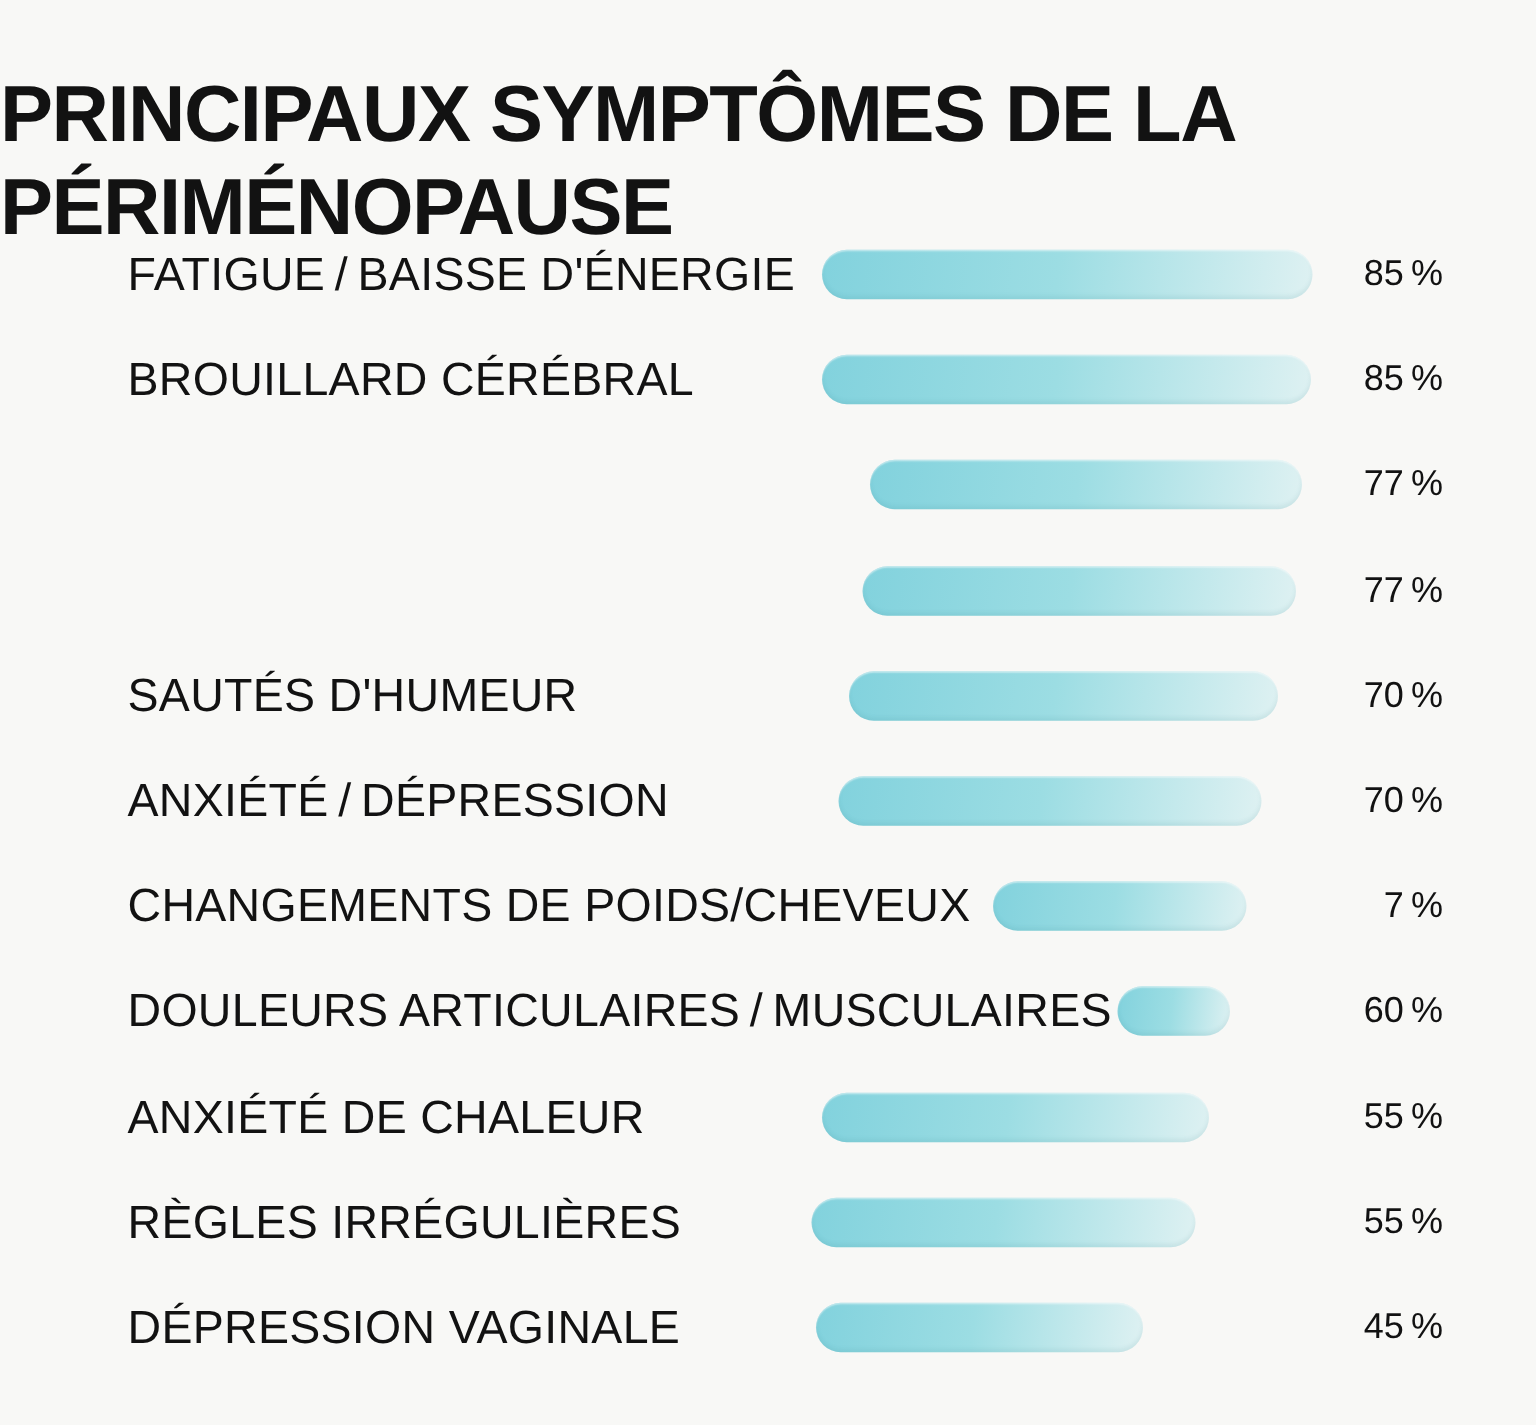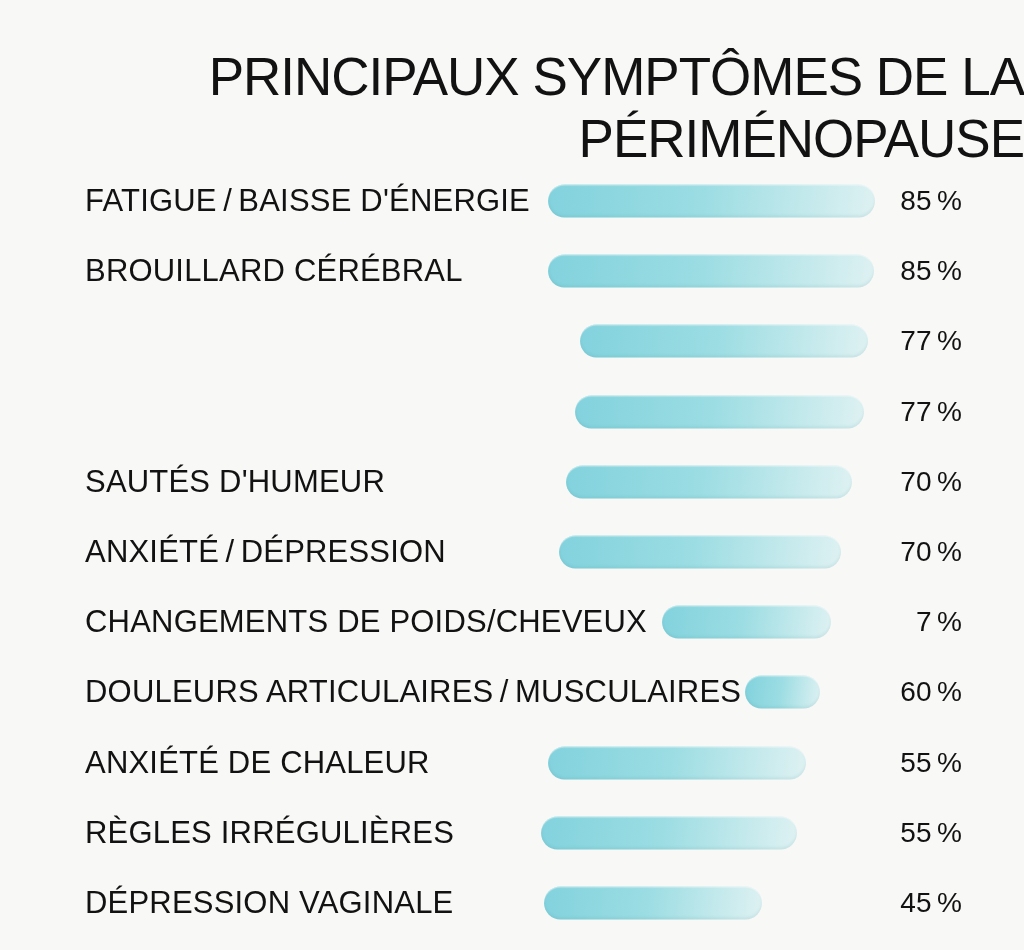--- a/index.html
+++ b/index.html
@@ -10,30 +10,30 @@
     width: 1024px;
     height: 950px;
     position: relative;
     overflow: hidden;
     background: var(--bg, #f8f8f6);
     color: var(--ink, #121212);
     font-family: "Liberation Sans", sans-serif;
   }
   .title {
     padding-top: 10px;
-    text-align: right;
+    text-align: left;
     font-size: 53px;
     line-height: 1.17;
-    font-weight: 400;
+    font-weight: 700;
     letter-spacing: -1px;
     color: var(--ink, #121212);
   }
   .chart {
     position: absolute;
-    top: 166px;
+    top: 148px;
     left: 0;
     width: 1024px;
   }
   .row {
     position: relative;
     height: 70.2px;
   }
   .label {
     position: absolute;
     left: 85px;
@@ -50,21 +50,21 @@
     height: 33px;
     border-radius: 17px;
     background: linear-gradient(97deg, var(--bar-start, #82d2dd) 0%, var(--bar-mid, #9cdde3) 48%, var(--bar-end, #def1f2) 100%);
     box-shadow: inset 0 -2px 3px rgba(40,120,130,0.10), inset 0 1px 1px rgba(255,255,255,0.5);
   }
   .pct {
     position: absolute;
     right: 62px;
     top: 50%;
     transform: translateY(-50%);
-    font-size: 28px;
+    font-size: 24px;
     letter-spacing: 0.5px;
     white-space: nowrap;
   }
 </style>
 </head>
 <body style="--bg: #f8f8f6; --ink: #121212; --bar-start: #82d2dd; --bar-mid: #9cdde3; --bar-end: #def1f2;">
 
 <h1 class="title">
   <div>PRINCIPAUX SYMPTÔMES DE LA</div>
   <div>PÉRIMÉNOPAUSE</div>

